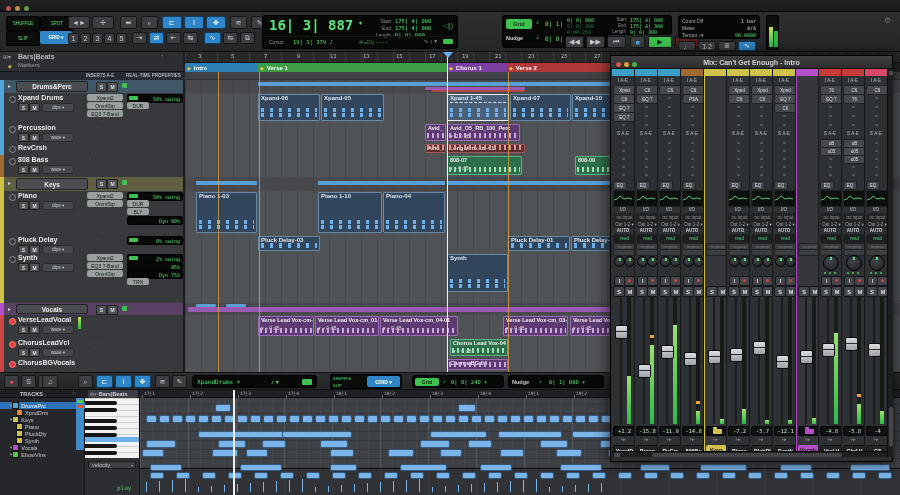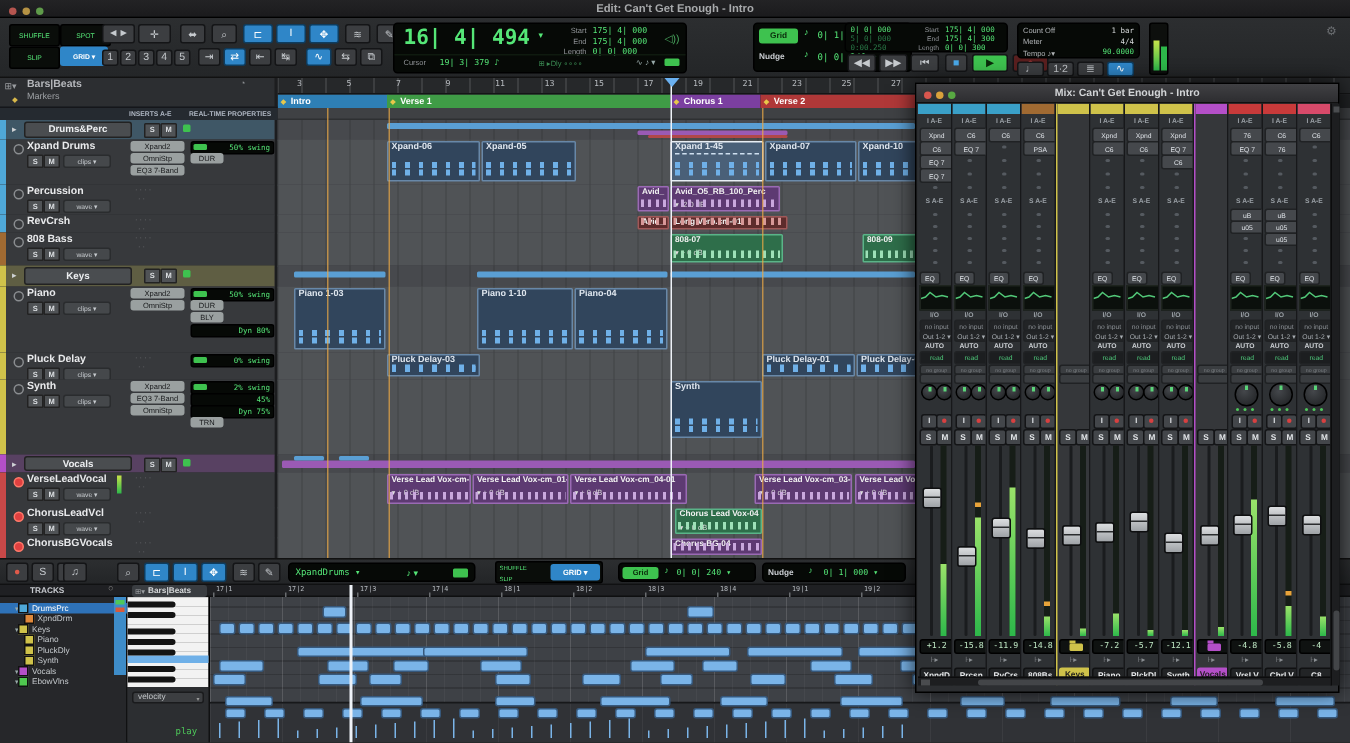--- a/index.html
+++ b/index.html
@@ -52,21 +52,20 @@
 <body>
 
 <div id="app">
 
   <div class="abs" id="edit-win" style="left:0;top:0;width:900px;height:495px;background:#2b2d2f">
 
     <div class="abs" style="left:0;top:0;width:900px;height:12px;background:linear-gradient(#232325,#1b1b1d);border-bottom:1px solid #000;display:flex;align-items:center">
       <span style="margin-left:6px"><span class="dot3" style="background:#b5554f;width:5px;height:5px"></span></span>
       <span><span class="dot3" style="background:#b59244;width:5px;height:5px"></span></span>
       <span><span class="dot3" style="background:#5f9b4a;width:5px;height:5px"></span></span>
-      <span style="position:absolute;left:0;right:0;text-align:center;font-size:7.5px;color:#a8aaac;font-weight:bold">Edit: Can't Get Enough - Intro</span>
     </div>
 
     <div class="abs" id="toolbar" style="left:0;top:12px;width:900px;height:40px;background:linear-gradient(#2c2e30,#242628);border-bottom:1px solid #111">
         <div style="position: absolute; left: 6px; top: 4px; width: 32px; height: 13px; border-radius: 2px; display: flex; align-items: center; justify-content: center; font-size: 4.5px; background: rgb(10, 13, 10); border: 1px solid rgb(0, 0, 0); color: rgb(85, 230, 119);">SHUFFLE</div>
         <div style="position: absolute; left: 40px; top: 4px; width: 32px; height: 13px; border-radius: 2px; display: flex; align-items: center; justify-content: center; font-size: 4.5px; background: rgb(10, 13, 10); border: 1px solid rgb(0, 0, 0); color: rgb(85, 230, 119);">SPOT</div>
         <div style="position: absolute; left: 6px; top: 19px; width: 32px; height: 13px; border-radius: 2px; display: flex; align-items: center; justify-content: center; font-size: 4.5px; background: rgb(10, 13, 10); border: 1px solid rgb(0, 0, 0); color: rgb(85, 230, 119);">SLIP</div>
         <div style="position: absolute; left: 40px; top: 19px; width: 32px; height: 13px; border-radius: 2px; display: flex; align-items: center; justify-content: center; font-size: 4.5px; background: rgb(47, 134, 200); color: rgb(255, 255, 255); font-weight: bold;">GRID ▾</div>
         <div class="btn" style="left: 68px; top: 4px; width: 22px; height: 13px;">◄►</div>
         <div class="btn" style="left: 92px; top: 4px; width: 22px; height: 13px;">✛</div>
         <div class="btn" style="left: 120px; top: 4px; width: 17px; height: 13px;">⬌</div>
@@ -82,21 +81,21 @@
         <div class="btn" style="left: 183px; top: 20px; width: 15px; height: 12px;">↹</div>
         <div class="btn active" style="left: 204px; top: 20px; width: 17px; height: 12px;">∿</div>
         <div class="btn" style="left: 223px; top: 20px; width: 15px; height: 12px;">⇆</div>
         <div class="btn" style="left: 240px; top: 20px; width: 15px; height: 12px;">⧉</div>
         <div class="btn" style="left: 68px; top: 21px; width: 11px; height: 11px;">1</div>
         <div class="btn" style="left: 80px; top: 21px; width: 11px; height: 11px;">2</div>
         <div class="btn" style="left: 92px; top: 21px; width: 11px; height: 11px;">3</div>
         <div class="btn" style="left: 104px; top: 21px; width: 11px; height: 11px;">4</div>
         <div class="btn" style="left: 116px; top: 21px; width: 11px; height: 11px;">5</div>
         <div class="lcd" style="left: 262px; top: 3px; width: 196px; height: 34px;">
-          <div class="g" style="position: absolute; left: 6px; top: 1px; font-size: 14px; font-weight: bold;">16| 4| 494</div>
+          <div class="g" style="position: absolute; left: 6px; top: 1px; font-size: 14px; font-weight: bold;">16| 3| 887</div>
           <div style="position: absolute; left: 96px; top: 3px; font-size: 6px; color: rgb(85, 230, 119);">▾</div>
           <div class="lbl" style="position: absolute; left: 104px; top: 2px; width: 24px; text-align: right; font-size: 5px;">Start</div>
           <div class="g" style="position: absolute; left: 132px; top: 1.5px; font-size: 5.5px;">175| 4| 000</div>
           <div class="lbl" style="position: absolute; left: 104px; top: 9px; width: 24px; text-align: right; font-size: 5px;">End</div>
           <div class="g" style="position: absolute; left: 132px; top: 8.5px; font-size: 5.5px;">175| 4| 000</div>
           <div class="lbl" style="position: absolute; left: 104px; top: 16px; width: 24px; text-align: right; font-size: 5px;">Length</div>
           <div class="g" style="position: absolute; left: 132px; top: 15.5px; font-size: 5.5px;">0| 0| 000</div>
           <div style="position: absolute; right: 4px; top: 6px; font-size: 7px; color: rgb(74, 168, 95);">◁))</div>
           <div style="position: absolute; left: 0px; right: 0px; bottom: 1px; height: 10px; border-top: 1px solid rgb(15, 26, 15);">
             <div class="lbl" style="position: absolute; left: 6px; top: 2px; font-size: 5px;">Cursor</div>

